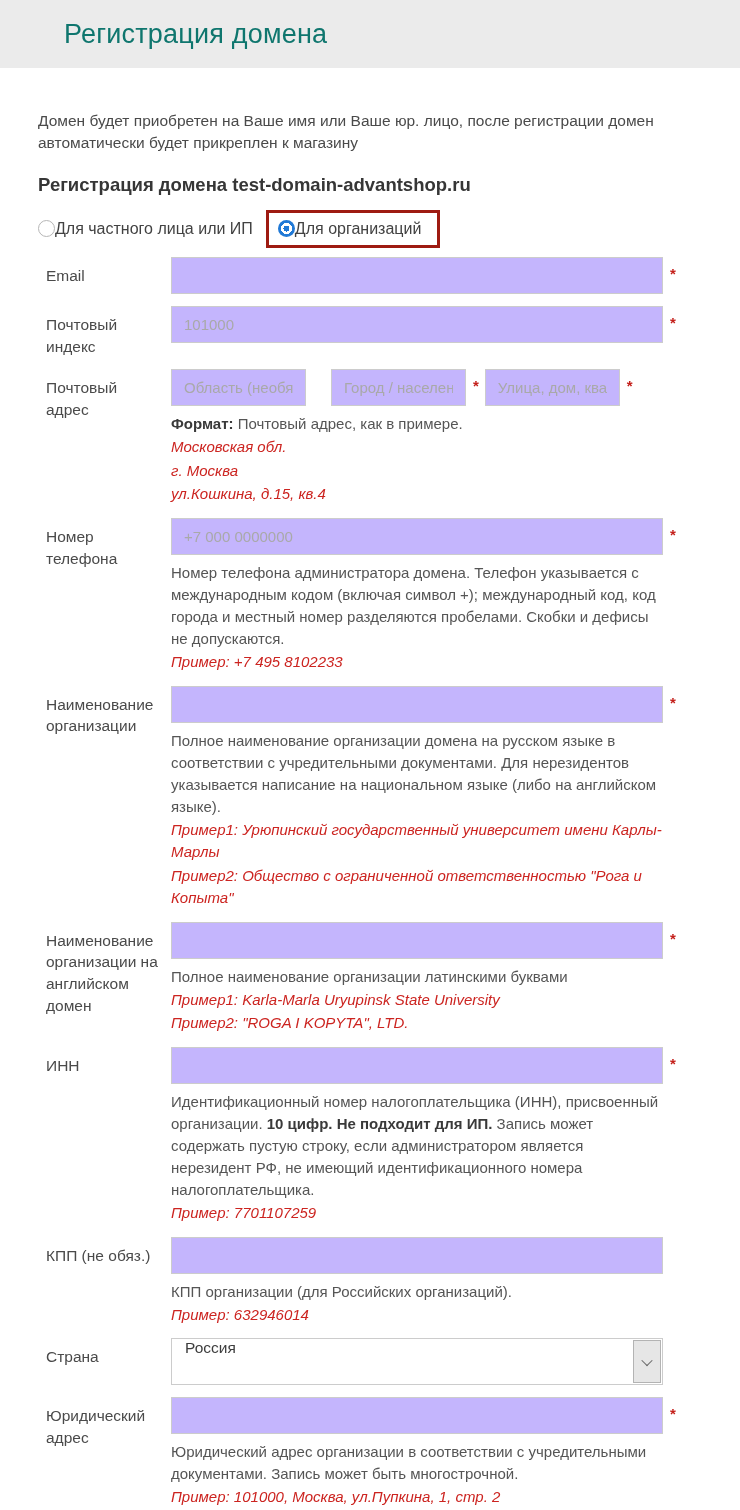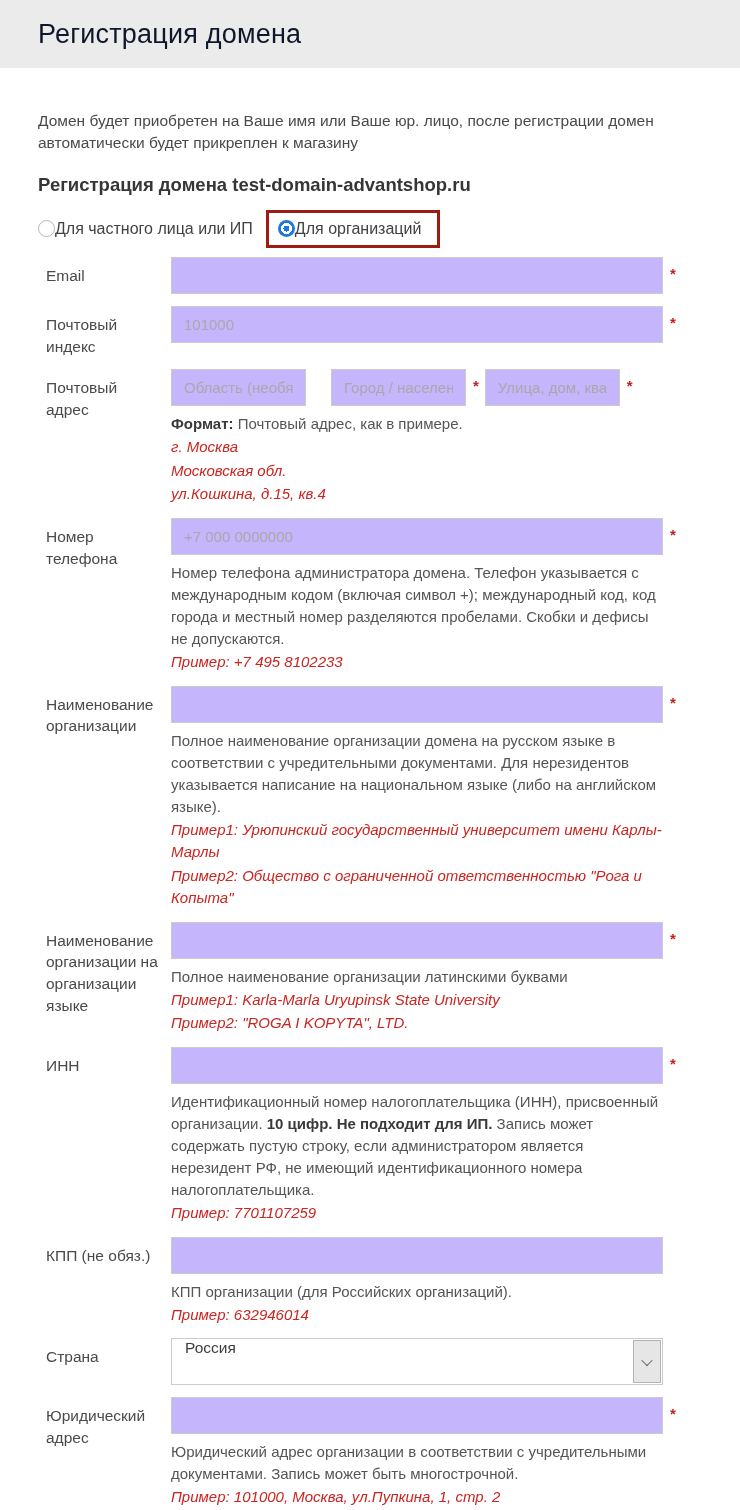--- a/index.html
+++ b/index.html
@@ -20,22 +20,23 @@
   .page-header{
     background:var(--header-bg);
     height:68px;
     display:flex;
     align-items:center;
     padding:0 38px;
   }
   .page-header h1{
     font-size:27px;
     font-weight:400;
-    color:#0f172a;
+    color:#0f766e;
     letter-spacing:.2px;
+    margin-left:26px;
   }
   main{padding:42px 40px 26px 38px;}
   .intro{
     font-size:15.5px;
     line-height:1.45;
     color:#4a4a4a;
     max-width:652px;
     margin-bottom:19px;
   }
   .subtitle{
@@ -202,22 +203,22 @@
     <div class="row-field">
       <div class="addr-inputs">
         <input class="text-input small" type="text" placeholder="Область (необязательно)" style="">
         <span class="gap"></span>
         <input class="text-input small" type="text" placeholder="Город / населенный пункт" style="">
         <span class="inline-asterisk">*</span>
         <input class="text-input small" type="text" placeholder="Улица, дом, квартира" style="">
         <span class="inline-asterisk">*</span>
       </div>
       <div class="hint"><b>Формат:</b><span> Почтовый адрес, как в примере.</span></div>
+      <div class="example">Московская обл.</div>
       <div class="example">г. Москва</div>
-      <div class="example">Московская обл.</div>
       <div class="example">ул.Кошкина, д.15, кв.4</div>
     </div>
   </div>
 
   <div class="form-row">
     <div class="row-label">Номер телефона</div>
     <div class="row-field">
       <input class="text-input" type="text" placeholder="+7 000 0000000" style="">
       <div class="hint">Номер телефона администратора домена. Телефон указывается с международным кодом (включая символ +); международный код, код города и местный номер разделяются пробелами. Скобки и дефисы не допускаются.</div>
       <div class="example">Пример: +7 495 8102233</div>
@@ -230,21 +231,21 @@
     <div class="row-field">
       <input class="text-input" type="text" style="">
       <div class="hint">Полное наименование организации домена на русском языке в соответствии с учредительными документами. Для нерезидентов указывается написание на национальном языке (либо на английском языке).</div>
       <div class="example">Пример1: Урюпинский государственный университет имени Карлы-Марлы</div>
       <div class="example">Пример2: Общество с ограниченной ответственностью "Рога и Копыта"</div>
     </div>
     <div class="asterisk">*</div>
   </div>
 
   <div class="form-row">
-    <div class="row-label">Наименование организации на организации языке</div>
+    <div class="row-label">Наименование организации на английском домен</div>
     <div class="row-field">
       <input class="text-input" type="text" style="">
       <div class="hint">Полное наименование организации латинскими буквами</div>
       <div class="example">Пример1: Karla-Marla Uryupinsk State University</div>
       <div class="example">Пример2: "ROGA I KOPYTA", LTD.</div>
     </div>
     <div class="asterisk">*</div>
   </div>
 
   <div class="form-row">

